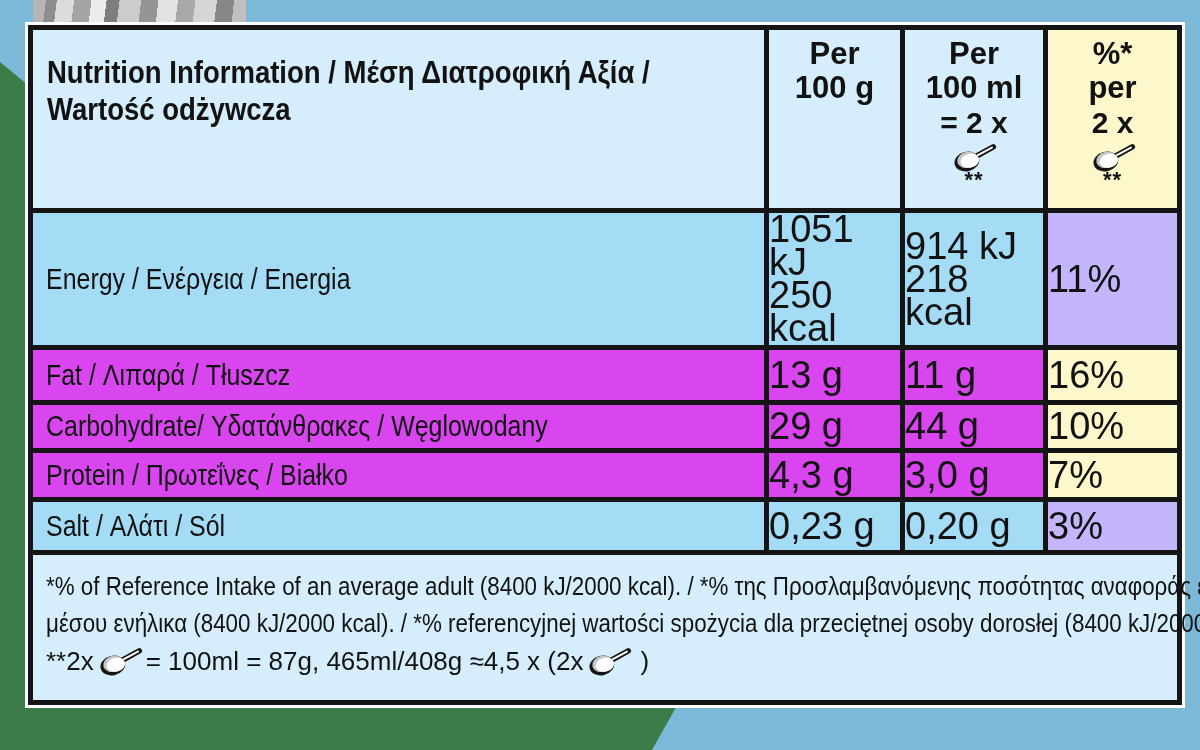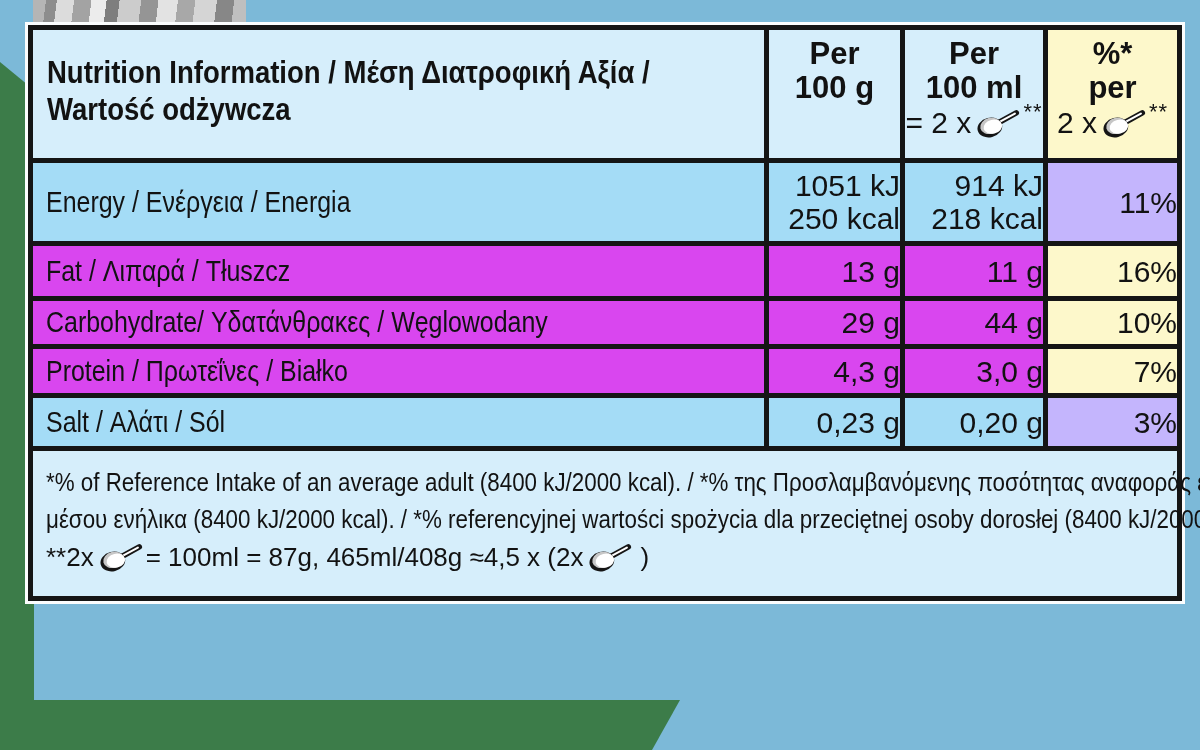--- a/index.html
+++ b/index.html
@@ -69,27 +69,27 @@
 
   
   .cond  { display: inline-block; white-space: nowrap; transform: scaleX(.86); transform-origin: 0 50%; }
 
   
   .title-cell { vertical-align: top; padding: 24px 0 0 14px; }
   .title-line { font-weight: 700; font-size: 32px; line-height: 37px; }
   .hcell { vertical-align: top; text-align: center; padding-top: 7px;
            font-weight: 700; font-size: 31px; line-height: 34px; }
   .equiv-line { display: flex; align-items: center; justify-content: center;
-                margin-top: 1px; font-weight: 400; font-size: 30px; }
+                margin-top: 1px; font-weight: 700; font-size: 30px; flex-direction: column; }
   .marker { font-size: 22px; position: relative; top: -11px; letter-spacing: 1px; }
 
   
   .label-cell { padding-left: 13px; font-size: 29px; }
   .label-cell.indent { padding-left: 34px; }
-  .num-cell { text-align: right; font-size: 30px; line-height: 33px; white-space: pre-line; }
+  .num-cell { text-align: left; font-size: 38px; line-height: 33px; white-space: pre-line; }
 
   
   .foot-cell { padding: 13px 12px 0 13px; font-size: 26px; line-height: 37px; }
   .foot-line3 { display: flex; align-items: center; margin-top: 1px; }
   .foot-line3 .gap { width: 5px; }
 
   svg.scoop { width: 47px; height: 32px; flex: 0 0 auto; margin: 2px 2px 0 3px; }
   .r-foot svg.scoop { margin-top: 0; }
 </style>
 </head>

